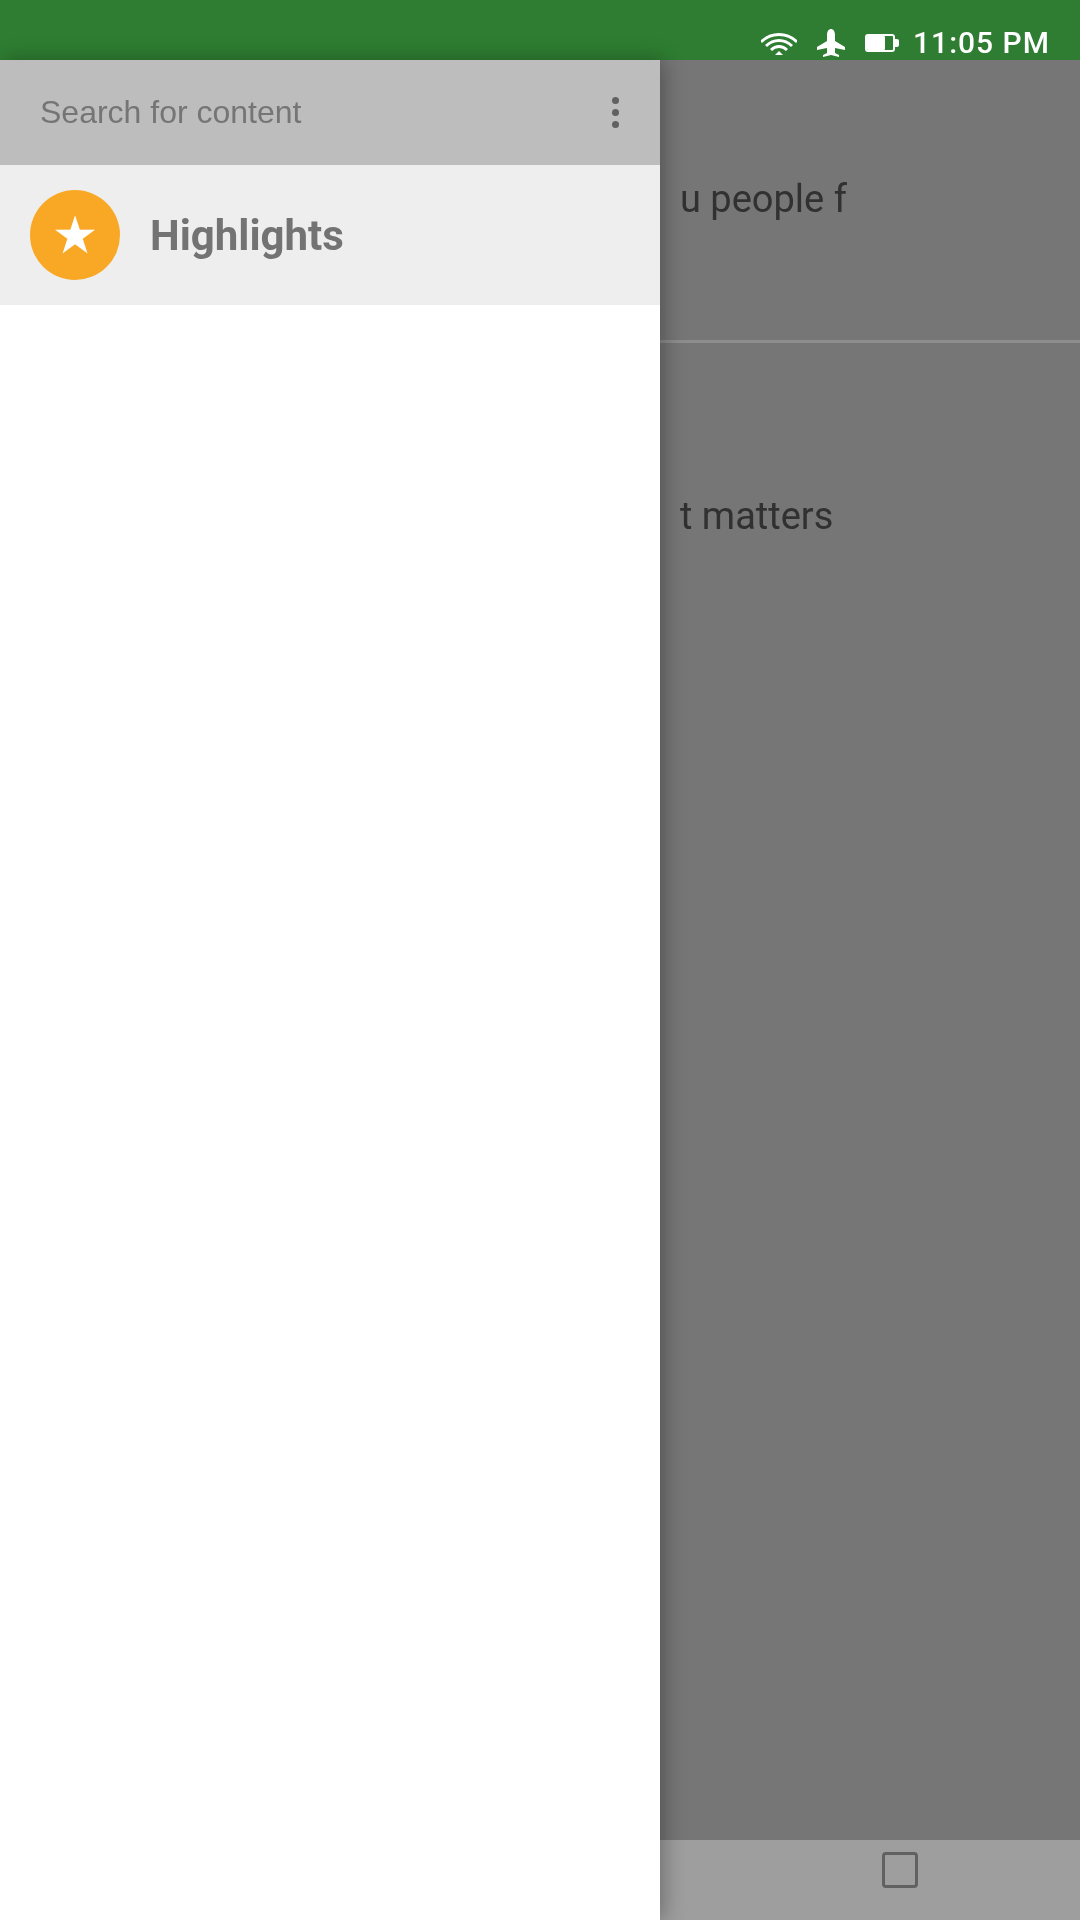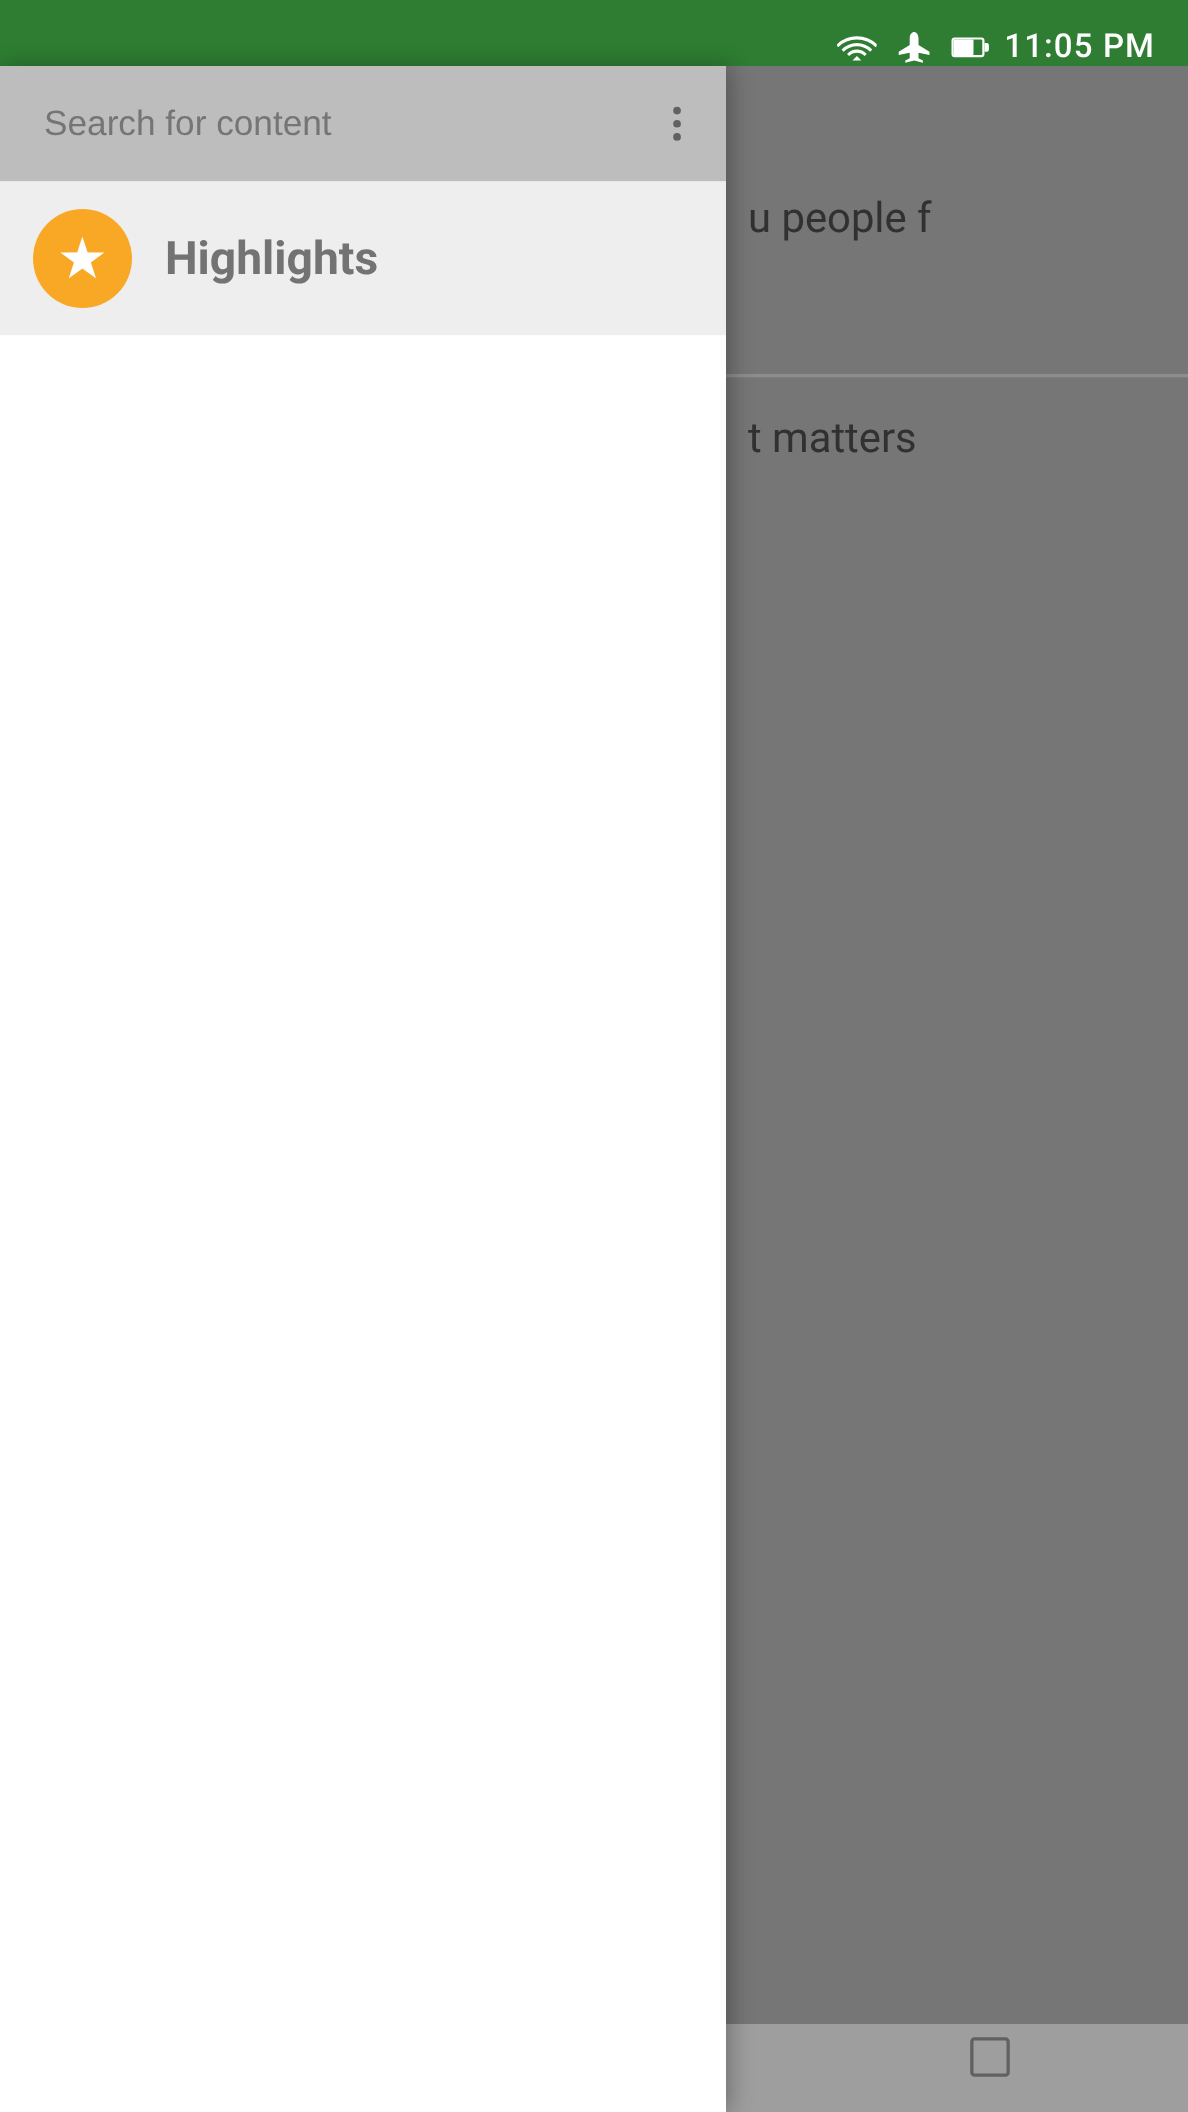--- a/index.html
+++ b/index.html
@@ -206,25 +206,25 @@
       line-height: 1.4;
     }
 
     .bg-divider {
       width: 100%;
       height: 3px;
       background: #bdbdbd;
     }
 
     .bg-text-block-2 {
-      padding: 30px 20px;
+      padding: 20px 20px;
       height: 220px;
       display: flex;
       flex-direction: column;
-      justify-content: flex-start;
+      justify-content: flex-end;
     }
 
     .bg-section {
       height: 600px;
       background: #9e9e9e;
     }
 
     
     .nav-bar {
       position: absolute;

